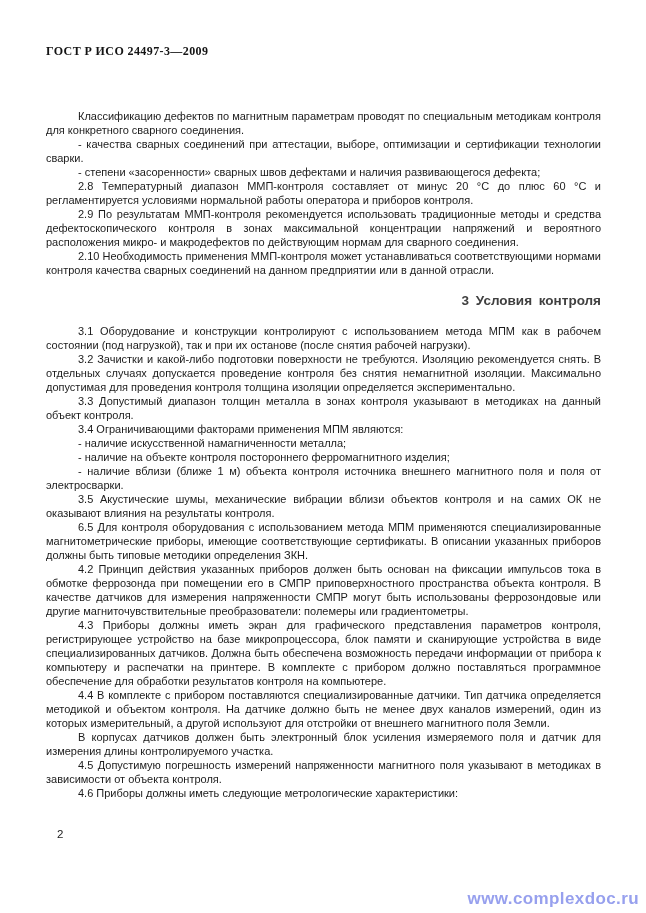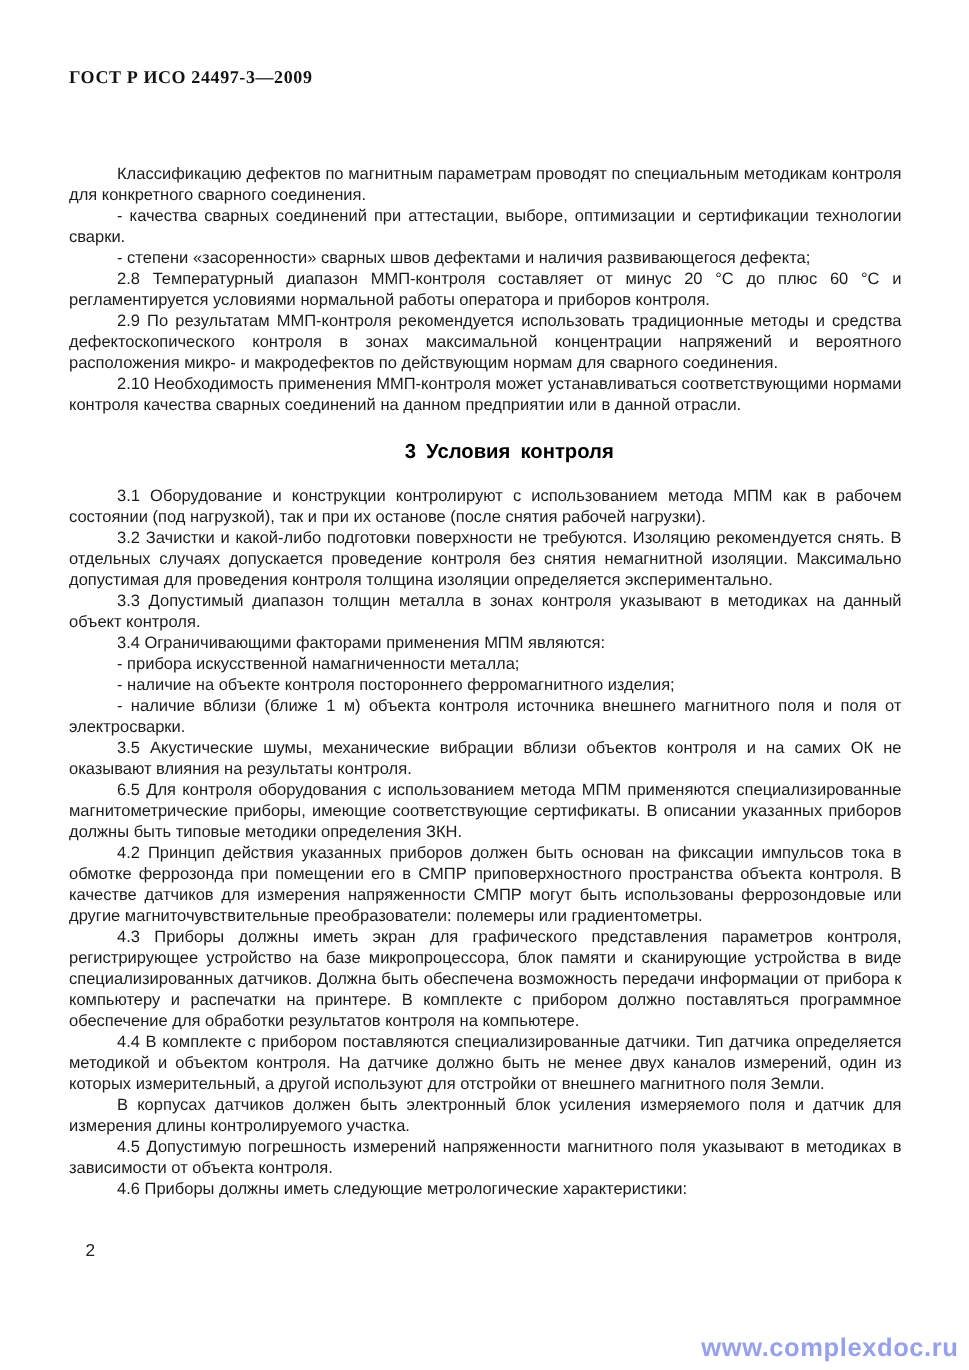--- a/index.html
+++ b/index.html
@@ -40,24 +40,24 @@
     margin-top:12px;
   }
   .para{
     margin:0;
     text-indent:32px;
   }
   .section-title{
     font-size:13.5px;
     line-height:18px;
     font-weight:bold;
-    color:#000000;
+    color:#404040;
     margin:15px 0 14px 0;
     text-indent:32px;
-    text-align:center;
+    text-align:right;
     word-spacing:3px;
   }
   .page-number{
     position:absolute;
     left:57px;
     top:828px;
     font-size:11.5px;
     color:#222222;
   }
   .watermark{
@@ -87,21 +87,21 @@
     <p class="para">2.8 Температурный диапазон ММП-контроля составляет от минус 20 °C до плюс 60 °C и регламентируется условиями нормальной работы оператора и приборов контроля.</p>
     <p class="para">2.9 По результатам ММП-контроля рекомендуется использовать традиционные методы и средства дефектоскопического контроля в зонах максимальной концентрации напряжений и вероятного расположения микро- и макродефектов по действующим нормам для сварного соединения.</p>
     <p class="para">2.10 Необходимость применения ММП-контроля может устанавливаться соответствующими нормами контроля качества сварных соединений на данном предприятии или в данной отрасли.</p>
 
     <h2 class="section-title">3 Условия контроля</h2>
 
     <p class="para">3.1 Оборудование и конструкции контролируют с использованием метода МПМ как в рабочем состоянии (под нагрузкой), так и при их останове (после снятия рабочей нагрузки).</p>
     <p class="para">3.2 Зачистки и какой-либо подготовки поверхности не требуются. Изоляцию рекомендуется снять. В отдельных случаях допускается проведение контроля без снятия немагнитной изоляции. Максимально допустимая для проведения контроля толщина изоляции определяется экспериментально.</p>
     <p class="para">3.3 Допустимый диапазон толщин металла в зонах контроля указывают в методиках на данный объект контроля.</p>
     <p class="para">3.4 Ограничивающими факторами применения МПМ являются:</p>
-    <p class="para">- прибора искусственной намагниченности металла;</p>
+    <p class="para">- наличие искусственной намагниченности металла;</p>
     <p class="para">- наличие на объекте контроля постороннего ферромагнитного изделия;</p>
     <p class="para">- наличие вблизи (ближе 1 м) объекта контроля источника внешнего магнитного поля и поля от электросварки.</p>
     <p class="para">3.5 Акустические шумы, механические вибрации вблизи объектов контроля и на самих ОК не оказывают влияния на результаты контроля.</p>
 
 
     <p class="para">6.5 Для контроля оборудования с использованием метода МПМ применяются специализированные магнитометрические приборы, имеющие соответствующие сертификаты. В описании указанных приборов должны быть типовые методики определения ЗКН.</p>
     <p class="para">4.2 Принцип действия указанных приборов должен быть основан на фиксации импульсов тока в обмотке феррозонда при помещении его в СМПР приповерхностного пространства объекта контроля. В качестве датчиков для измерения напряженности СМПР могут быть использованы феррозондовые или другие магниточувствительные преобразователи: полемеры или градиентометры.</p>
     <p class="para">4.3 Приборы должны иметь экран для графического представления параметров контроля, регистрирующее устройство на базе микропроцессора, блок памяти и сканирующие устройства в виде специализированных датчиков. Должна быть обеспечена возможность передачи информации от прибора к компьютеру и распечатки на принтере. В комплекте с прибором должно поставляться программное обеспечение для обработки результатов контроля на компьютере.</p>
     <p class="para">4.4 В комплекте с прибором поставляются специализированные датчики. Тип датчика определяется методикой и объектом контроля. На датчике должно быть не менее двух каналов измерений, один из которых измерительный, а другой используют для отстройки от внешнего магнитного поля Земли.</p>
     <p class="para">В корпусах датчиков должен быть электронный блок усиления измеряемого поля и датчик для измерения длины контролируемого участка.</p>

